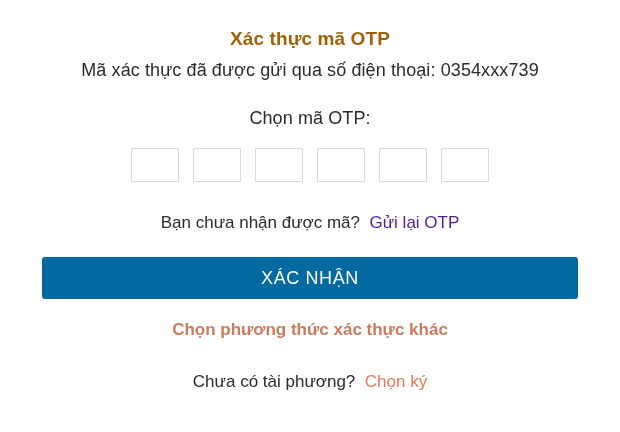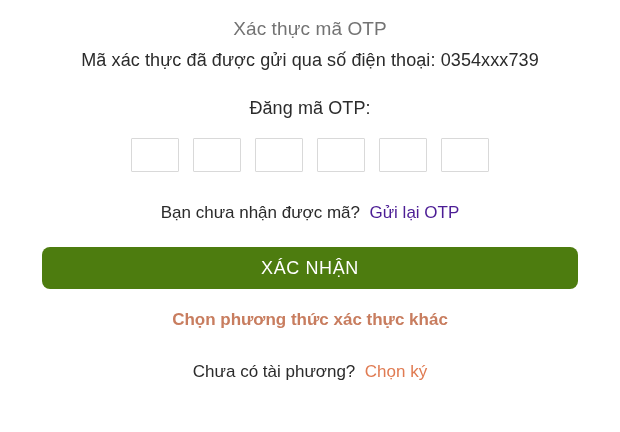--- a/index.html
+++ b/index.html
@@ -23,24 +23,24 @@
     display: flex;
     flex-direction: column;
     align-items: center;
     background: #ffffff;
   }
 
   
   .title {
     font-size: 19px;
     line-height: 22px;
-    color: #737373;
+    color: #a16207;
     text-align: center;
-    margin-top: 18px;
-    font-weight: 400;
+    margin-top: 28px;
+    font-weight: 700;
     letter-spacing: 0.1px;
   }
 
   .sent-to {
     font-size: 18px;
     line-height: 22px;
     color: #2b2b2b;
     text-align: center;
     margin-top: 9px;
     font-weight: 400;
@@ -97,24 +97,24 @@
     cursor: pointer;
     font-weight: 400;
   }
 
   
   .confirm-button {
     margin-top: 23px;
     width: 536px;
     height: 42px;
     box-sizing: border-box;
-    background: #4d7c0f;
+    background: #0369a1;
     color: #ffffff;
     border: none;
-    border-radius: 8px;
+    border-radius: 3px;
     font-family: "Liberation Sans", "DejaVu Sans", sans-serif;
     font-size: 18px;
     letter-spacing: 0.6px;
     cursor: pointer;
     display: flex;
     align-items: center;
     justify-content: center;
   }
 
   
@@ -158,21 +158,21 @@
 </style>
 </head>
 <body>
 
 <div class="otp-screen">
 
   <div class="title">Xác thực mã OTP</div>
 
   <div class="sent-to">Mã xác thực đã được gửi qua số điện thoại: 0354xxx739</div>
 
-  <div class="enter-label">Đăng mã OTP:</div>
+  <div class="enter-label">Chọn mã OTP:</div>
 
   <div class="otp-boxes">
     <input class="otp-box" type="text" maxlength="1" value="" style="">
     <input class="otp-box" type="text" maxlength="1" value="" style="">
     <input class="otp-box" type="text" maxlength="1" value="" style="">
     <input class="otp-box" type="text" maxlength="1" value="" style="">
     <input class="otp-box" type="text" maxlength="1" value="" style="">
     <input class="otp-box" type="text" maxlength="1" value="" style="">
   </div>
 

